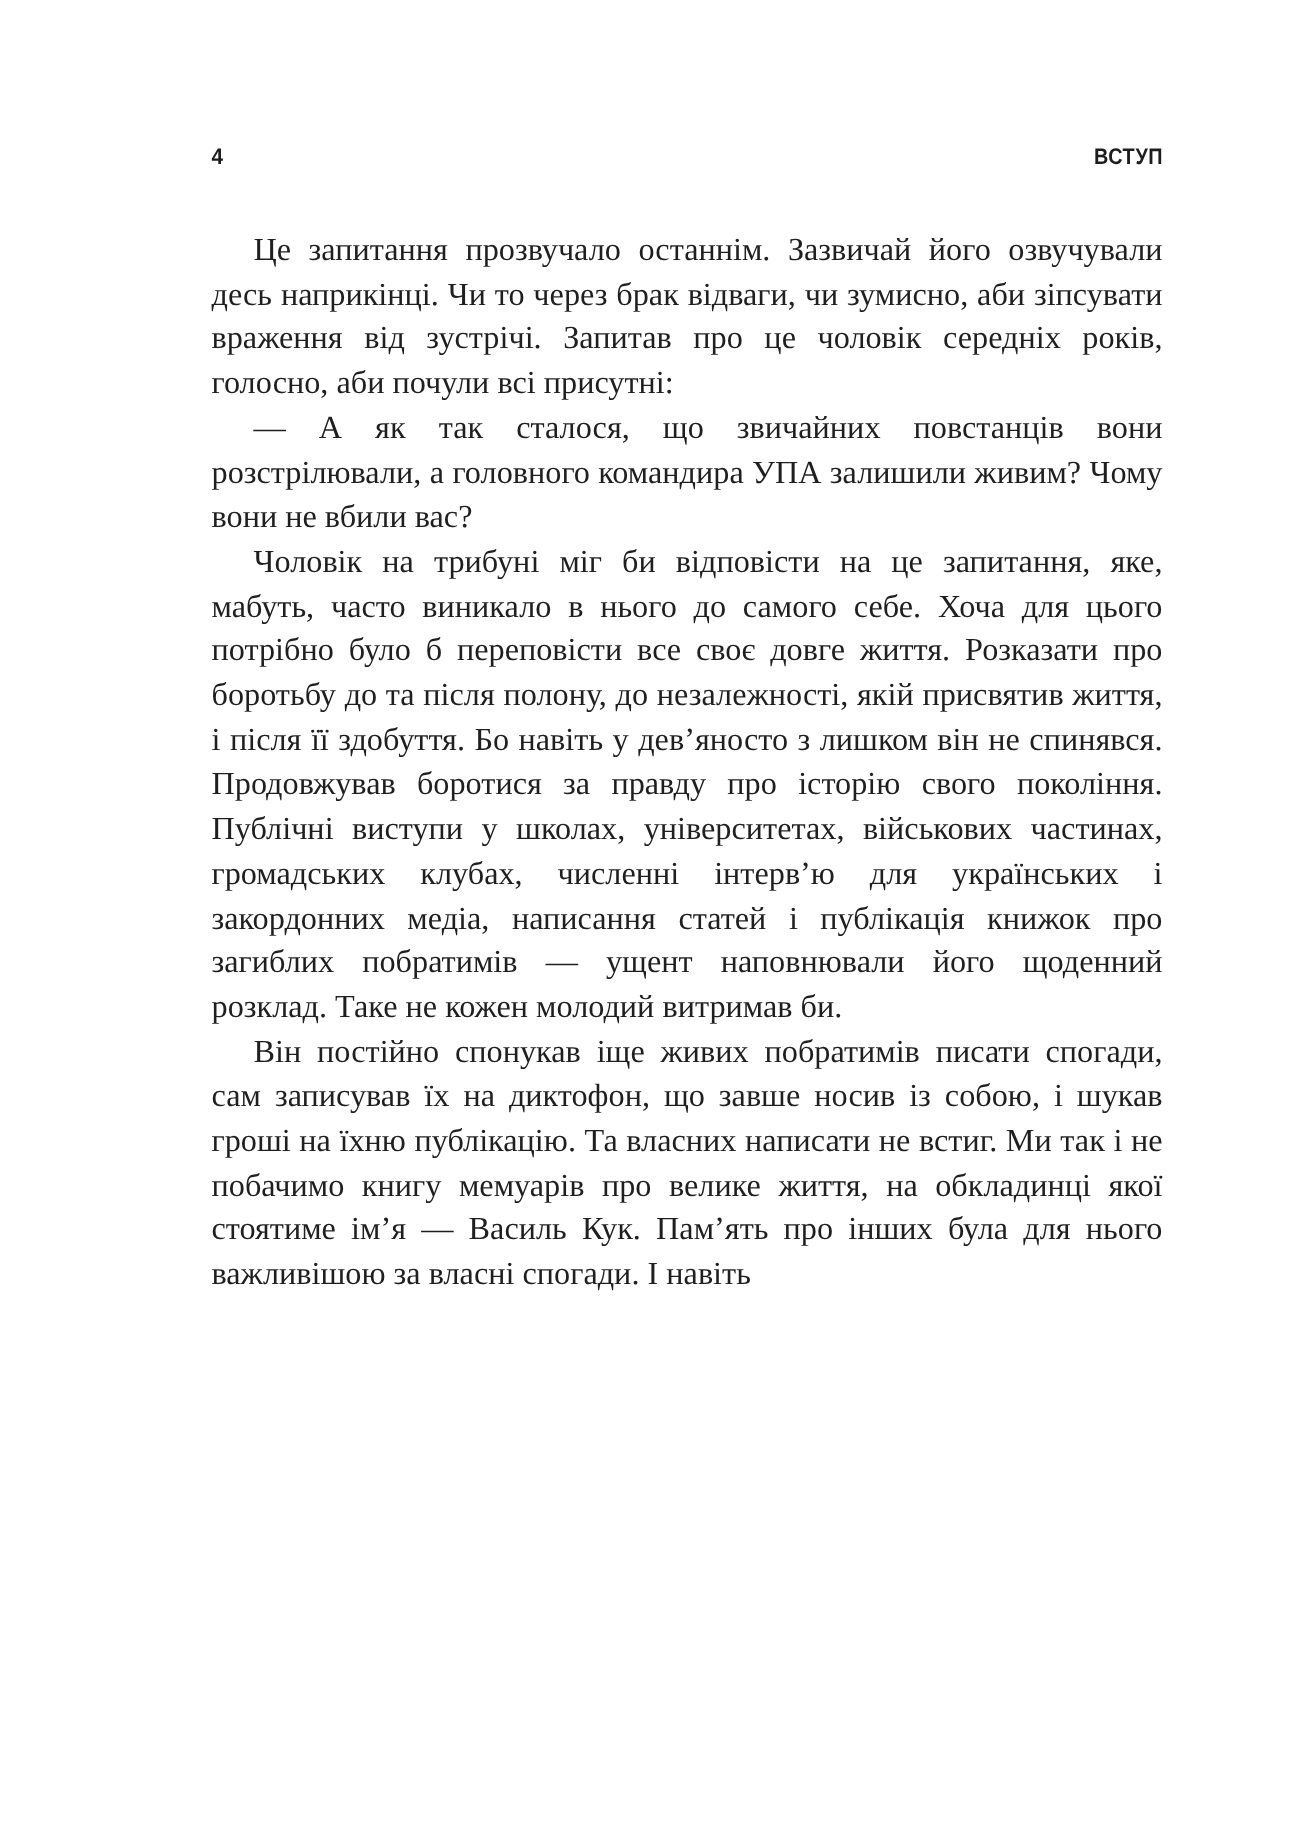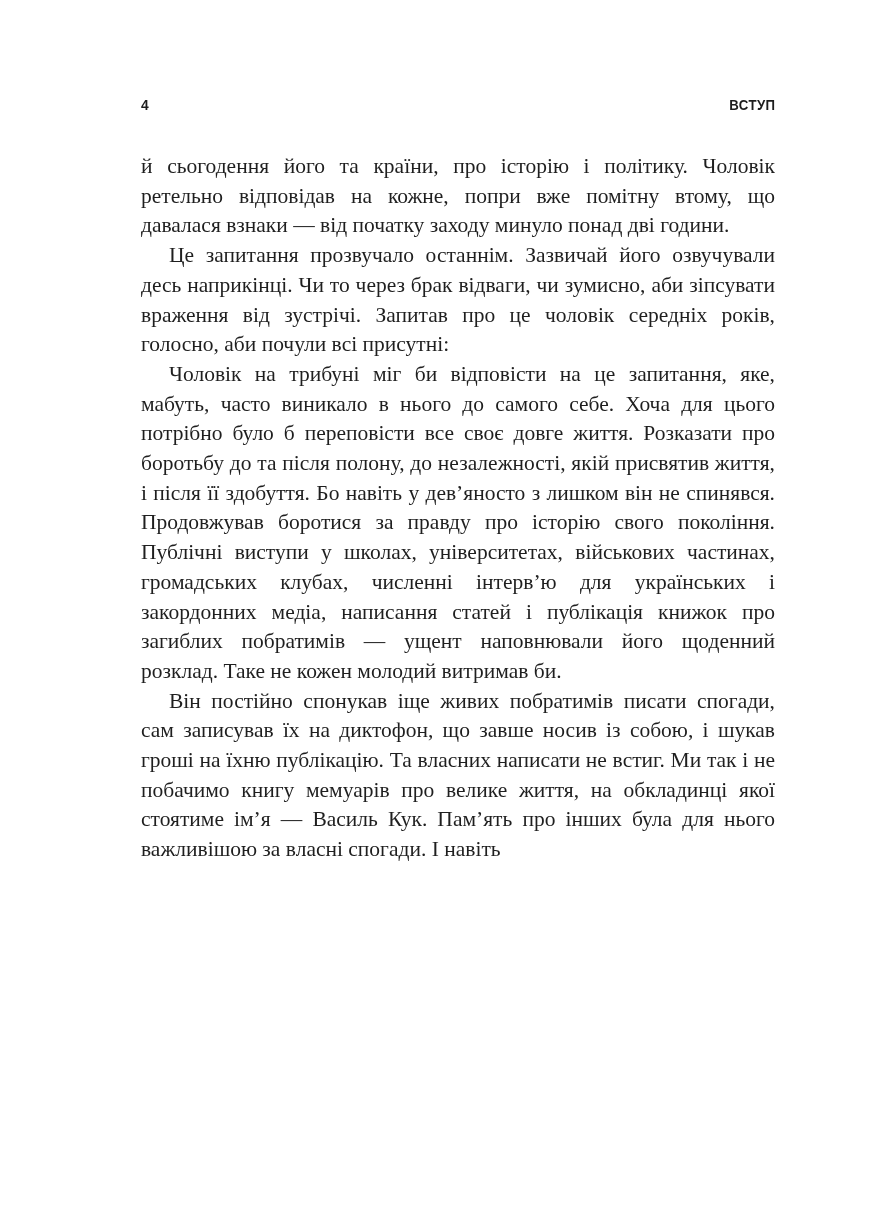--- a/index.html
+++ b/index.html
@@ -61,19 +61,19 @@
 <body>
 
 <div class="page">
 
   <div class="running-head">
     <span class="folio">4</span>
     <span class="head-title">ВСТУП</span>
   </div>
 
   <div class="body-text">
-    <p>й сьогодення його та країни, про історію і політику. Чоловік ретельно відповідав на кожне, попри вже помітну втому, що давалася взнаки — від початку заходу минуло понад дві години.</p>
     <p class="indent">Це запитання прозвучало останнім. Зазвичай його озвучували десь наприкінці. Чи то через брак відваги, чи зумисно, аби зіпсувати враження від зустрічі. Запитав про це чоловік середніх років, голосно, аби почули всі присутні:</p>
+    <p class="indent">— А як так сталося, що звичайних повстанців вони розстрілювали, а головного командира УПА залишили живим? Чому вони не вбили вас?</p>
     <p class="indent">Чоловік на трибуні міг би відповісти на це запитання, яке, мабуть, часто виникало в нього до самого себе. Хоча для цього потрібно було б переповісти все своє довге життя. Розказати про боротьбу до та після полону, до незалежності, якій присвятив життя, і після її здобуття. Бо навіть у дев’яносто з лишком він не спинявся. Продовжував боротися за правду про історію свого покоління. Публічні виступи у школах, університетах, військових частинах, громадських клубах, численні інтерв’ю для українських і закордонних медіа, написання статей і публікація книжок про загиблих побратимів — ущент наповнювали його щоденний розклад. Таке не кожен молодий витримав би.</p>
     <p class="indent">Він постійно спонукав іще живих побратимів писати спогади, сам записував їх на диктофон, що завше носив із собою, і шукав гроші на їхню публікацію. Та власних написати не встиг. Ми так і не побачимо книгу мемуарів про велике життя, на обкладинці якої стоятиме ім’я — Василь Кук. Пам’ять про інших була для нього важливішою за власні спогади. І навіть</p>
   </div>
 
 </div>
 
 </body></html>

